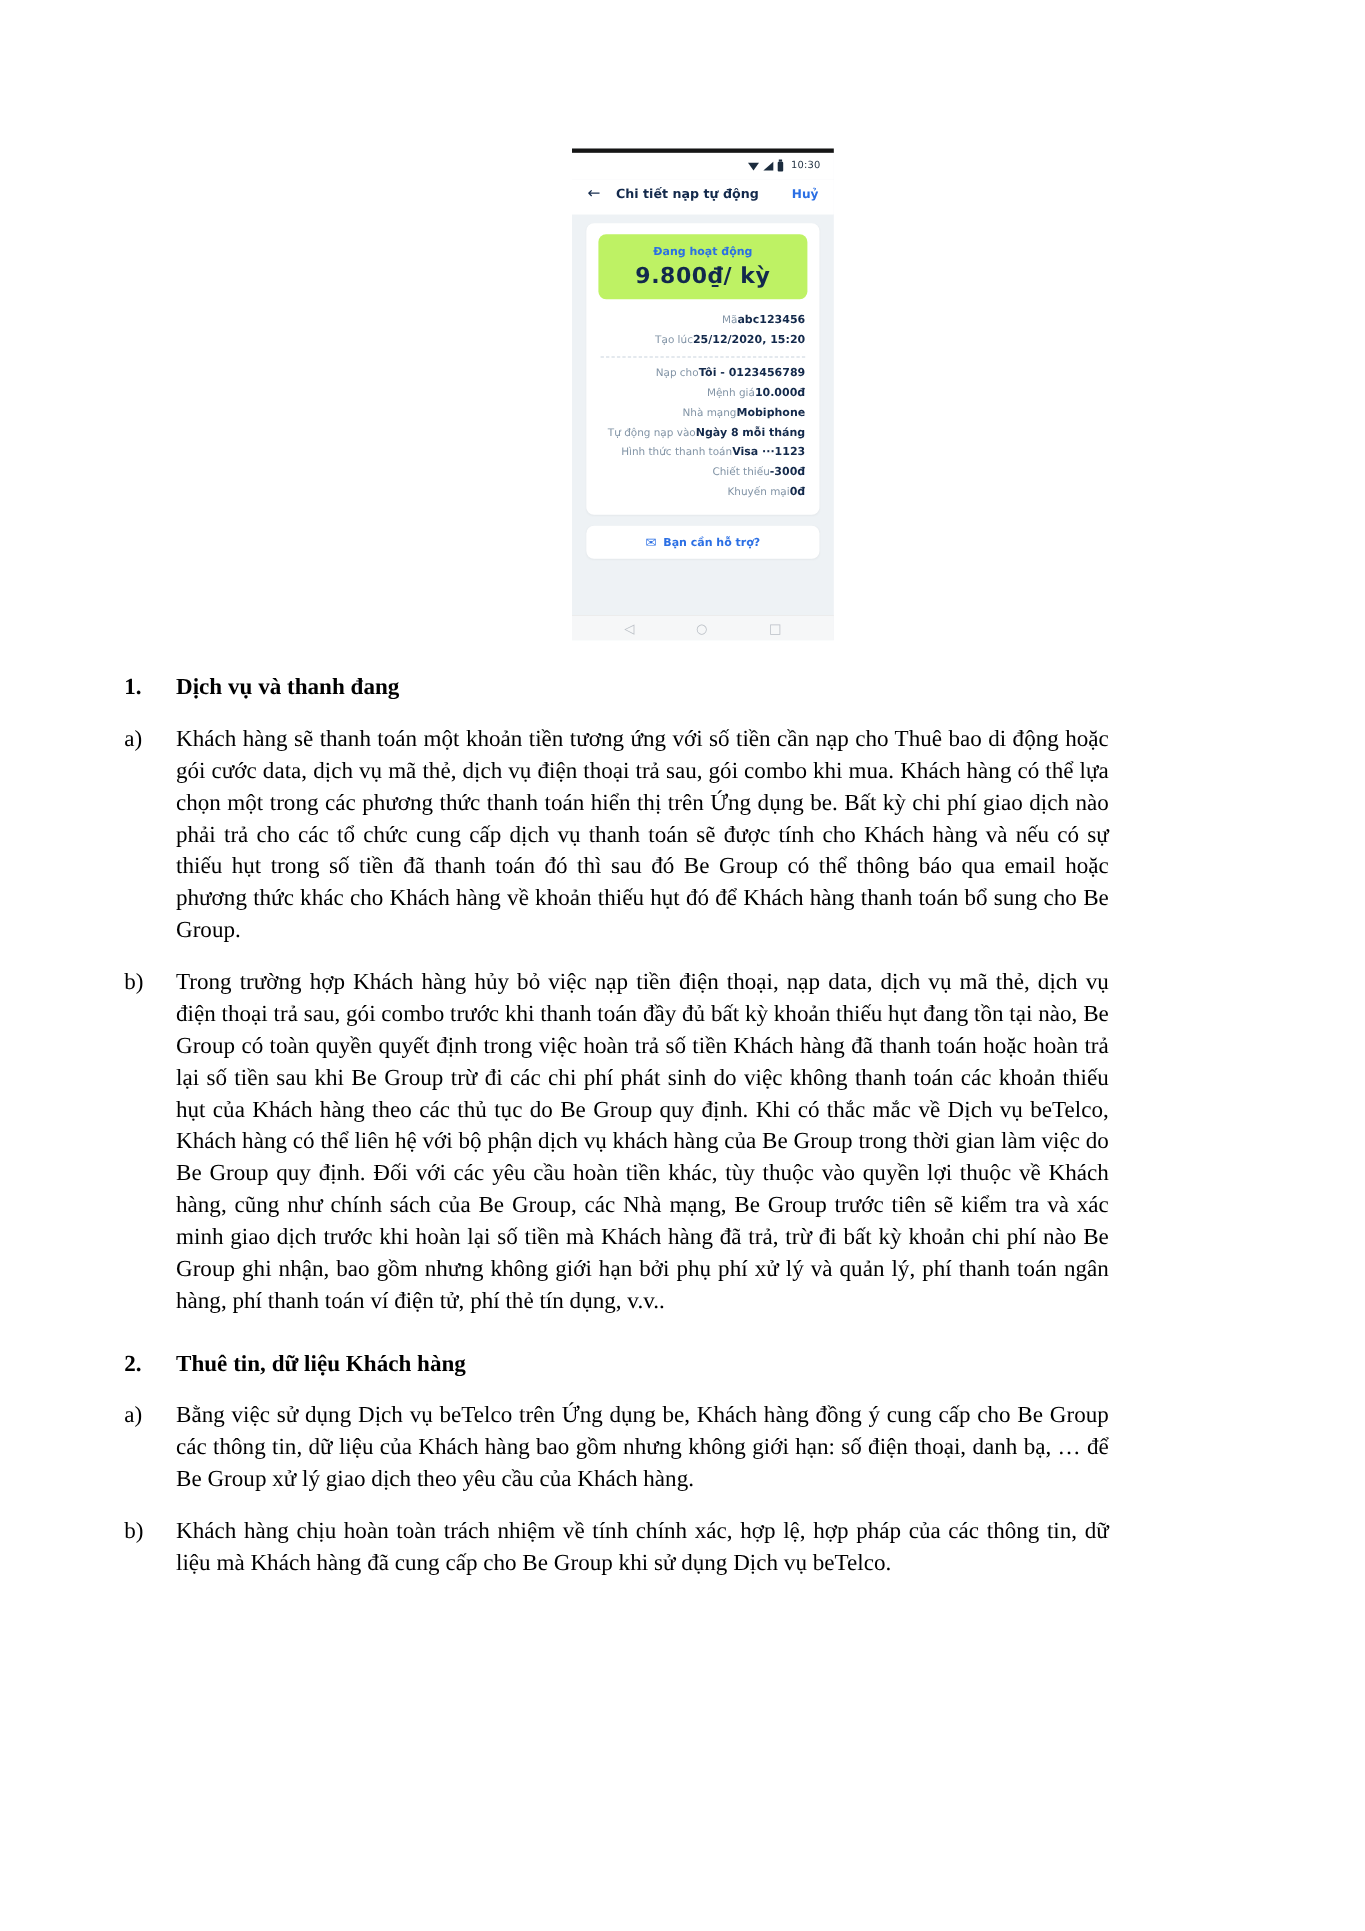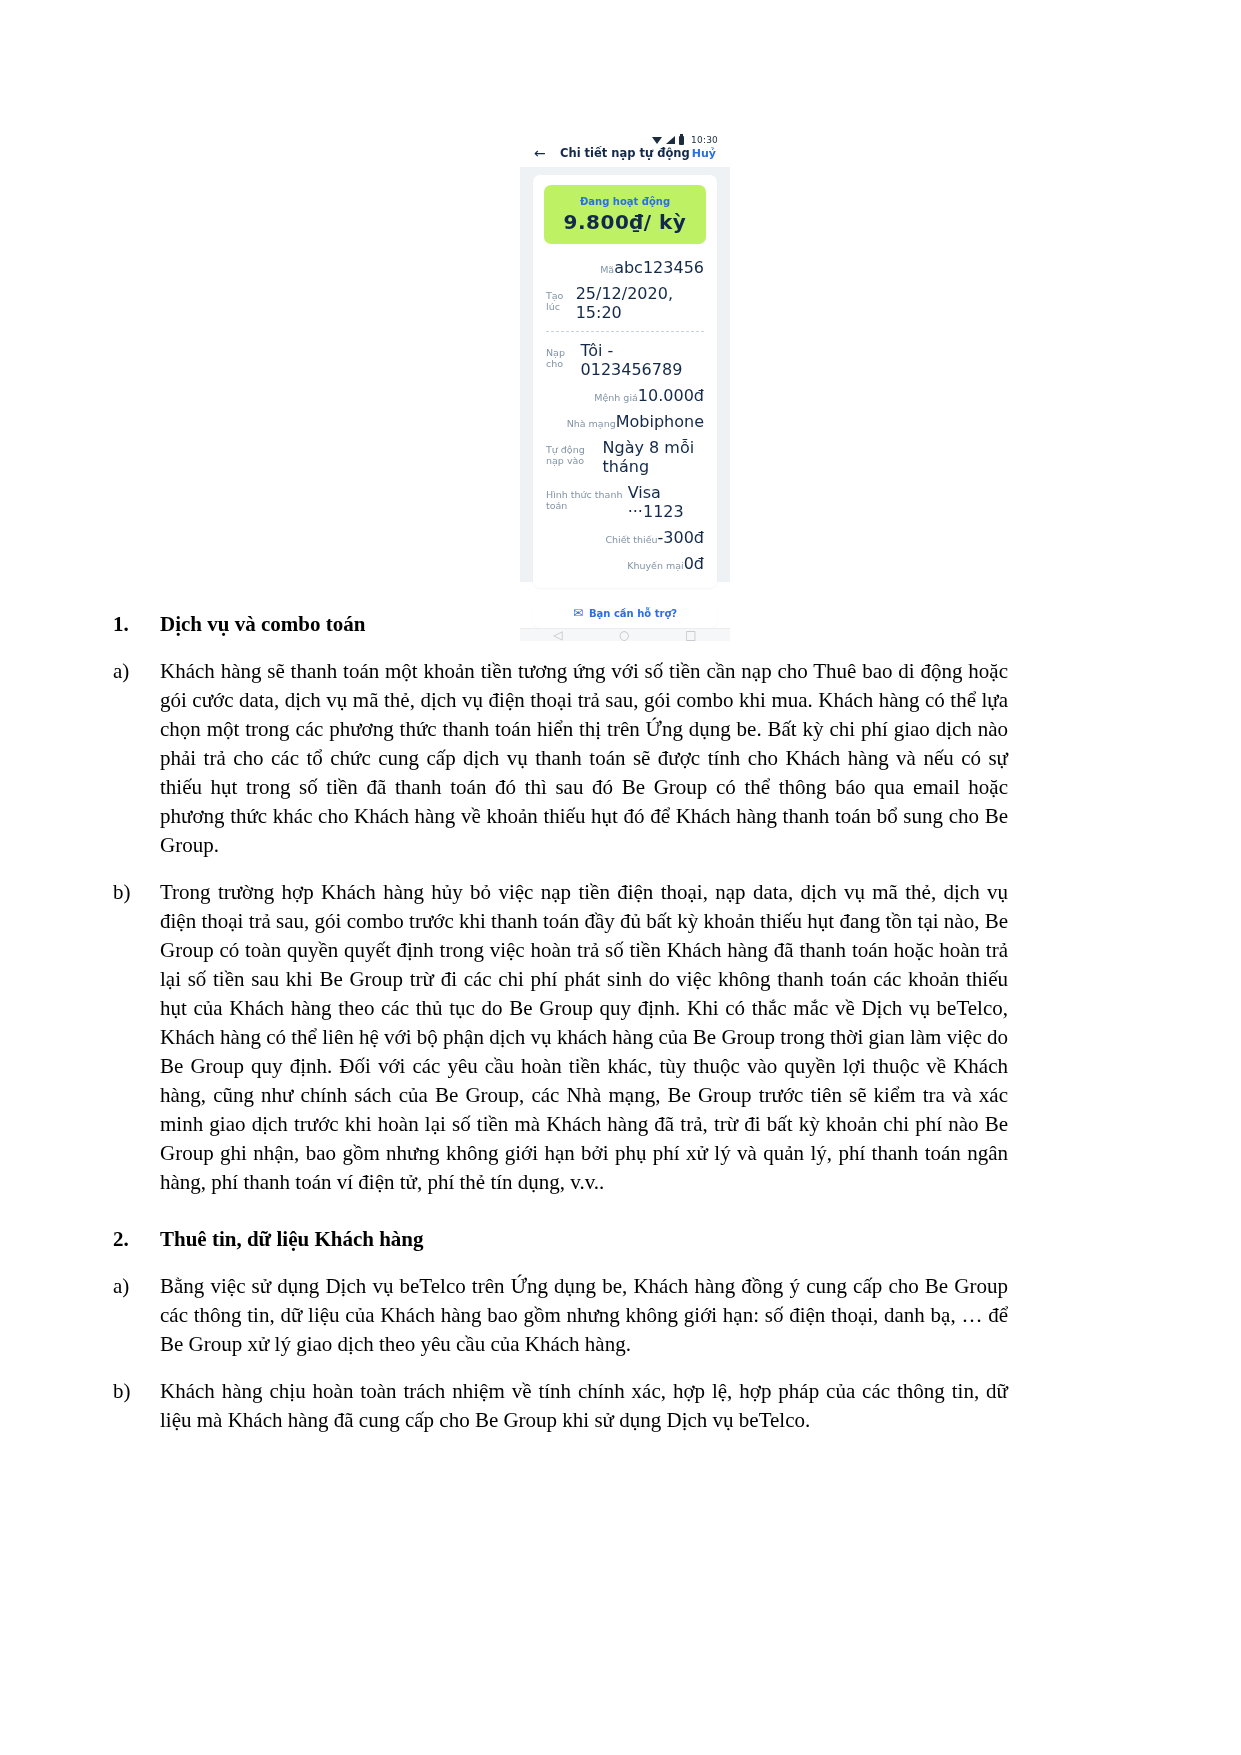--- a/index.html
+++ b/index.html
@@ -24,21 +24,21 @@
   }
   .h-title { flex: 1; font-size: 21px; line-height: 29px; font-weight: bold; }
   .gap-phone { margin-top: 34px; }
   .gap-sec { margin-top: 13px; }
   .gap-sub { margin-top: 28px; }
   .gap-para { margin-top: 18px; }
 
   
   .phone-wrap {
     margin-left: 407px;
-    width: 210px; height: 447px;
+    width: 238px; height: 447px;
     font-family: "DejaVu Sans", sans-serif;
     background: #eef2f5;
     display: flex; flex-direction: column;
     position: relative;
   }
   .bezel { height: 4px; background: #151515; }
   .statusbar {
     height: 24px; background: #ffffff;
     display: flex; align-items: center; justify-content: flex-end;
     padding-right: 12px; gap: 4px;
@@ -66,21 +66,21 @@
   }
   .plan-card {
     background: #bef264; border-radius: 7px;
     text-align: center; padding: 11px 0 10px 0;
   }
   .plan-status { color: #2b6fe4; font-size: 10px; font-weight: bold; margin-bottom: 3px; }
   .plan-price { color: #12294d; font-size: 20px; font-weight: bold; letter-spacing: 0.5px; }
   .detail-rows { padding: 10px 2px 0 2px; }
   .drow { display: flex; justify-content: flex-end; align-items: baseline; padding: 3.5px 0; }
   .dlabel { color: #8294a6; font-size: 9.5px; }
-  .dvalue { color: #13294b; font-size: 16px; font-weight: normal; }
+  .dvalue { color: #13294b; font-size: 10px; font-weight: bold; }
   .dashed { border-top: 1px dashed #c9d3dd; margin: 6px 0 5px 0; }
   .support-card {
     margin-top: 10px; background: #ffffff; border-radius: 7px;
     height: 30px; display: flex; align-items: center; justify-content: center;
     gap: 6px; color: #2b6fe4; font-size: 10px; font-weight: bold;
     box-shadow: 0 1px 2px rgba(0,0,0,0.04);
   }
   .mail-ico { font-size: 12px; }
   .navbar {
     height: 23px; background: #f6f7f8; border-top: 1px solid #ececec;
@@ -162,21 +162,21 @@
     <div class="navbar">
       <span class="nav-ico">◁</span>
       <span class="nav-ico">○</span>
       <span class="nav-ico">□</span>
     </div>
   </div>
 
 
   <div class="row gap-sub">
     <div class="marker bold">1.</div>
-    <div class="h-title">Dịch vụ và combo toán</div>
+    <div class="h-title">Dịch vụ và thanh đang</div>
   </div>
 
   <div class="row gap-para">
     <div class="marker">a)</div>
     <div class="ptext">Khách hàng sẽ thanh toán một khoản tiền tương ứng với số tiền cần nạp cho Thuê bao di động hoặc gói cước data, dịch vụ mã thẻ, dịch vụ điện thoại trả sau, gói combo khi mua. Khách hàng có thể lựa chọn một trong các phương thức thanh toán hiển thị trên Ứng dụng be. Bất kỳ chi phí giao dịch nào phải trả cho các tổ chức cung cấp dịch vụ thanh toán sẽ được tính cho Khách hàng và nếu có sự thiếu hụt trong số tiền đã thanh toán đó thì sau đó Be Group có thể thông báo qua email hoặc phương thức khác cho Khách hàng về khoản thiếu hụt đó để Khách hàng thanh toán bổ sung cho Be Group.</div>
   </div>
 
   <div class="row gap-para">
     <div class="marker">b)</div>
     <div class="ptext">Trong trường hợp Khách hàng hủy bỏ việc nạp tiền điện thoại, nạp data, dịch vụ mã thẻ, dịch vụ điện thoại trả sau, gói combo trước khi thanh toán đầy đủ bất kỳ khoản thiếu hụt đang tồn tại nào, Be Group có toàn quyền quyết định trong việc hoàn trả số tiền Khách hàng đã thanh toán hoặc hoàn trả lại số tiền sau khi Be Group trừ đi các chi phí phát sinh do việc không thanh toán các khoản thiếu hụt của Khách hàng theo các thủ tục do Be Group quy định. Khi có thắc mắc về Dịch vụ beTelco, Khách hàng có thể liên hệ với bộ phận dịch vụ khách hàng của Be Group trong thời gian làm việc do Be Group quy định. Đối với các yêu cầu hoàn tiền khác, tùy thuộc vào quyền lợi thuộc về Khách hàng, cũng như chính sách của Be Group, các Nhà mạng, Be Group trước tiên sẽ kiểm tra và xác minh giao dịch trước khi hoàn lại số tiền mà Khách hàng đã trả, trừ đi bất kỳ khoản chi phí nào Be Group ghi nhận, bao gồm nhưng không giới hạn bởi phụ phí xử lý và quản lý, phí thanh toán ngân hàng, phí thanh toán ví điện tử, phí thẻ tín dụng, v.v..</div>

